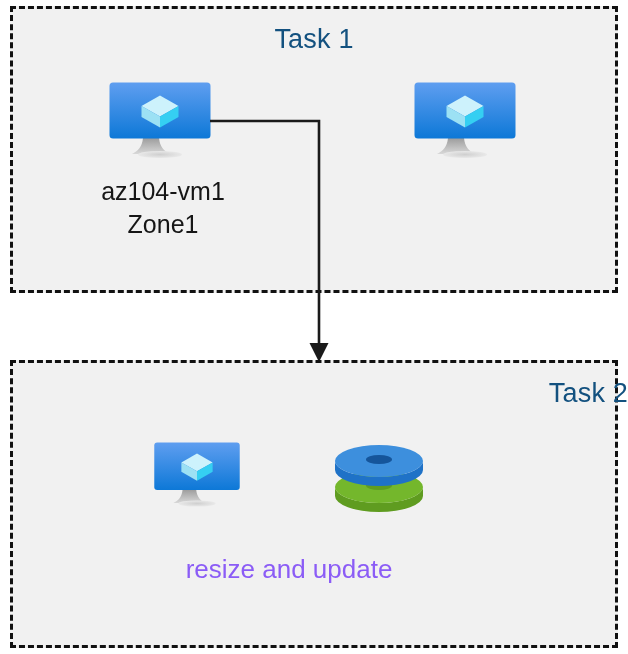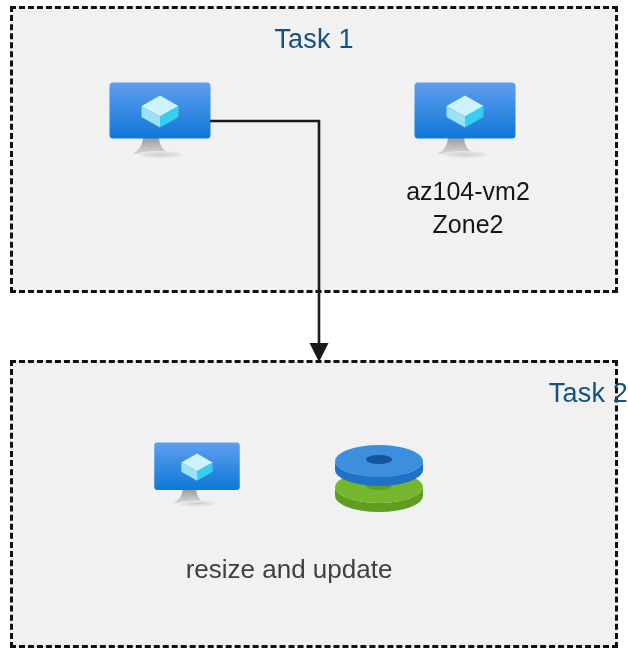--- a/index.html
+++ b/index.html
@@ -94,21 +94,21 @@
     left: 355px;
     top: 175px;
     width: 226px;
   }
   #task2-caption {
     position: absolute;
     left: 64px;
     top: 554px;
     width: 450px;
     text-align: center;
-    color: #404040;
+    color: #8b5cf6;
     font-size: 26px;
     font-family: "Liberation Sans", sans-serif;
     white-space: nowrap;
   }
 
   
   #connector-arrow {
     position: absolute;
     left: 200px;
     top: 112px;
@@ -145,20 +145,22 @@
       <ellipse cx="52" cy="73.5" rx="22" ry="3.6" fill="url(#base1)"></ellipse>
       <rect x="1.5" y="1.5" width="101" height="56" rx="3.5" fill="url(#scr1)"></rect>
 
       <g>
         <polygon points="52,14.5 70.5,25 52,35.5 33.5,25" fill="#cdf2fc"></polygon>
         <polygon points="33.5,25 52,35.5 52,46.5 33.5,36" fill="#9ce1f4"></polygon>
         <polygon points="52,35.5 70.5,25 70.5,36 52,46.5" fill="#35cff2"></polygon>
       </g>
     </svg>
   </div>
+  <div id="vm1-label" class="node-label">az104-vm1
+Zone1</div>
 
   <div id="vm2-icon" class="vm-icon">
     <svg width="104" height="82" viewBox="0 0 104 82" xmlns="http://www.w3.org/2000/svg">
       <defs>
         <linearGradient id="scr2" x1="0" y1="0" x2="0" y2="1">
           <stop offset="0" stop-color="#5f9ef0"></stop>
           <stop offset="1" stop-color="#0d78d7"></stop>
         </linearGradient>
         <linearGradient id="stand2" x1="0" y1="0" x2="0" y2="1">
           <stop offset="0" stop-color="#9c9c9c"></stop>
@@ -172,22 +174,20 @@
       <path d="M35 57 h16 c1 9 5 13 11 16 h-38 c6 -3 10 -7 11 -16 z" fill="url(#stand2)"></path>
       <ellipse cx="52" cy="73.5" rx="22" ry="3.6" fill="url(#base2)"></ellipse>
       <rect x="1.5" y="1.5" width="101" height="56" rx="3.5" fill="url(#scr2)"></rect>
       <g>
         <polygon points="52,14.5 70.5,25 52,35.5 33.5,25" fill="#cdf2fc"></polygon>
         <polygon points="33.5,25 52,35.5 52,46.5 33.5,36" fill="#9ce1f4"></polygon>
         <polygon points="52,35.5 70.5,25 70.5,36 52,46.5" fill="#35cff2"></polygon>
       </g>
     </svg>
   </div>
-  <div id="vm2-label" class="node-label">az104-vm2
-Zone2</div>
 
   <svg id="connector-arrow" viewBox="0 0 140 260" xmlns="http://www.w3.org/2000/svg">
     <path d="M10 9 H119 V232" fill="none" stroke="#1a1a1a" stroke-width="2.6"></path>
     <polygon points="119,250 109.5,231 128.5,231" fill="#1a1a1a"></polygon>
   </svg>
 
   <div id="task2-box" class="task-box"></div>
   <div id="task2-title" class="task-title">Task 2</div>
 
   <div id="vm3-icon" class="vm-icon">

